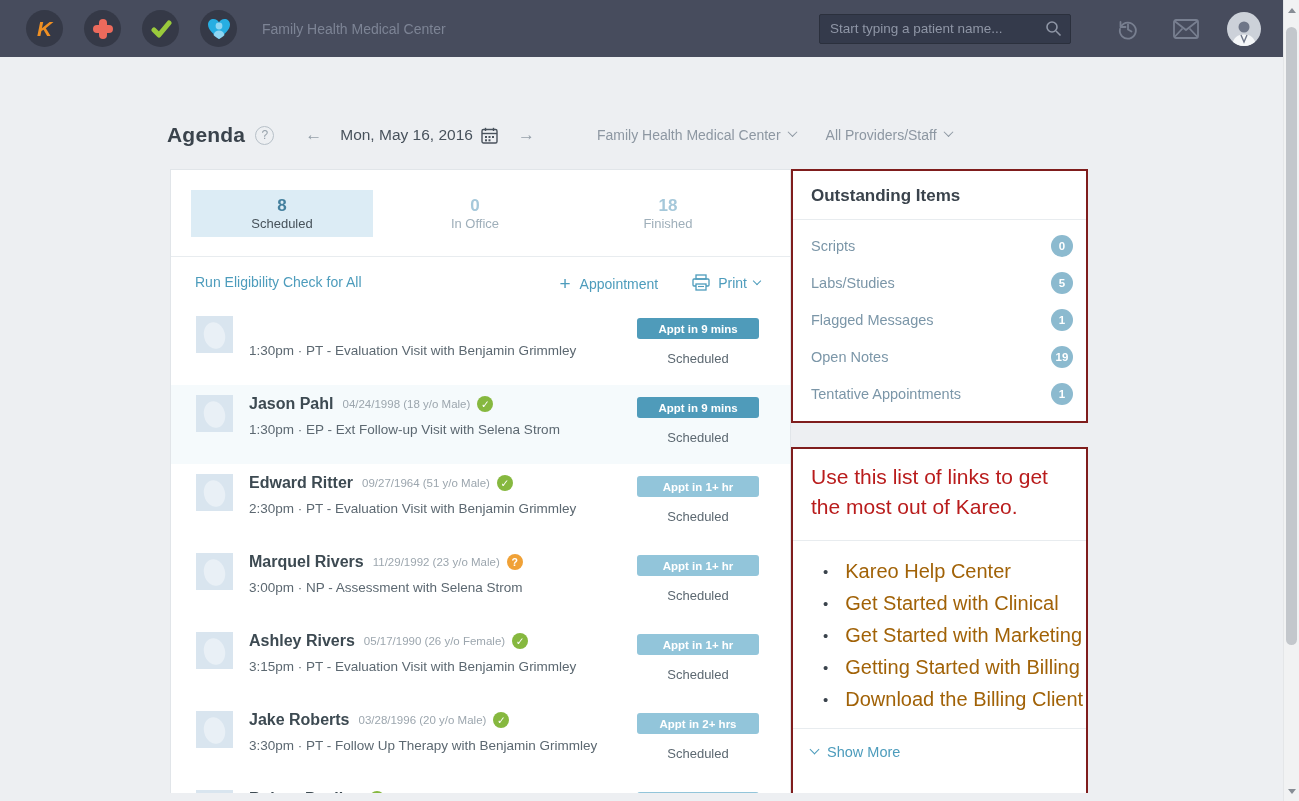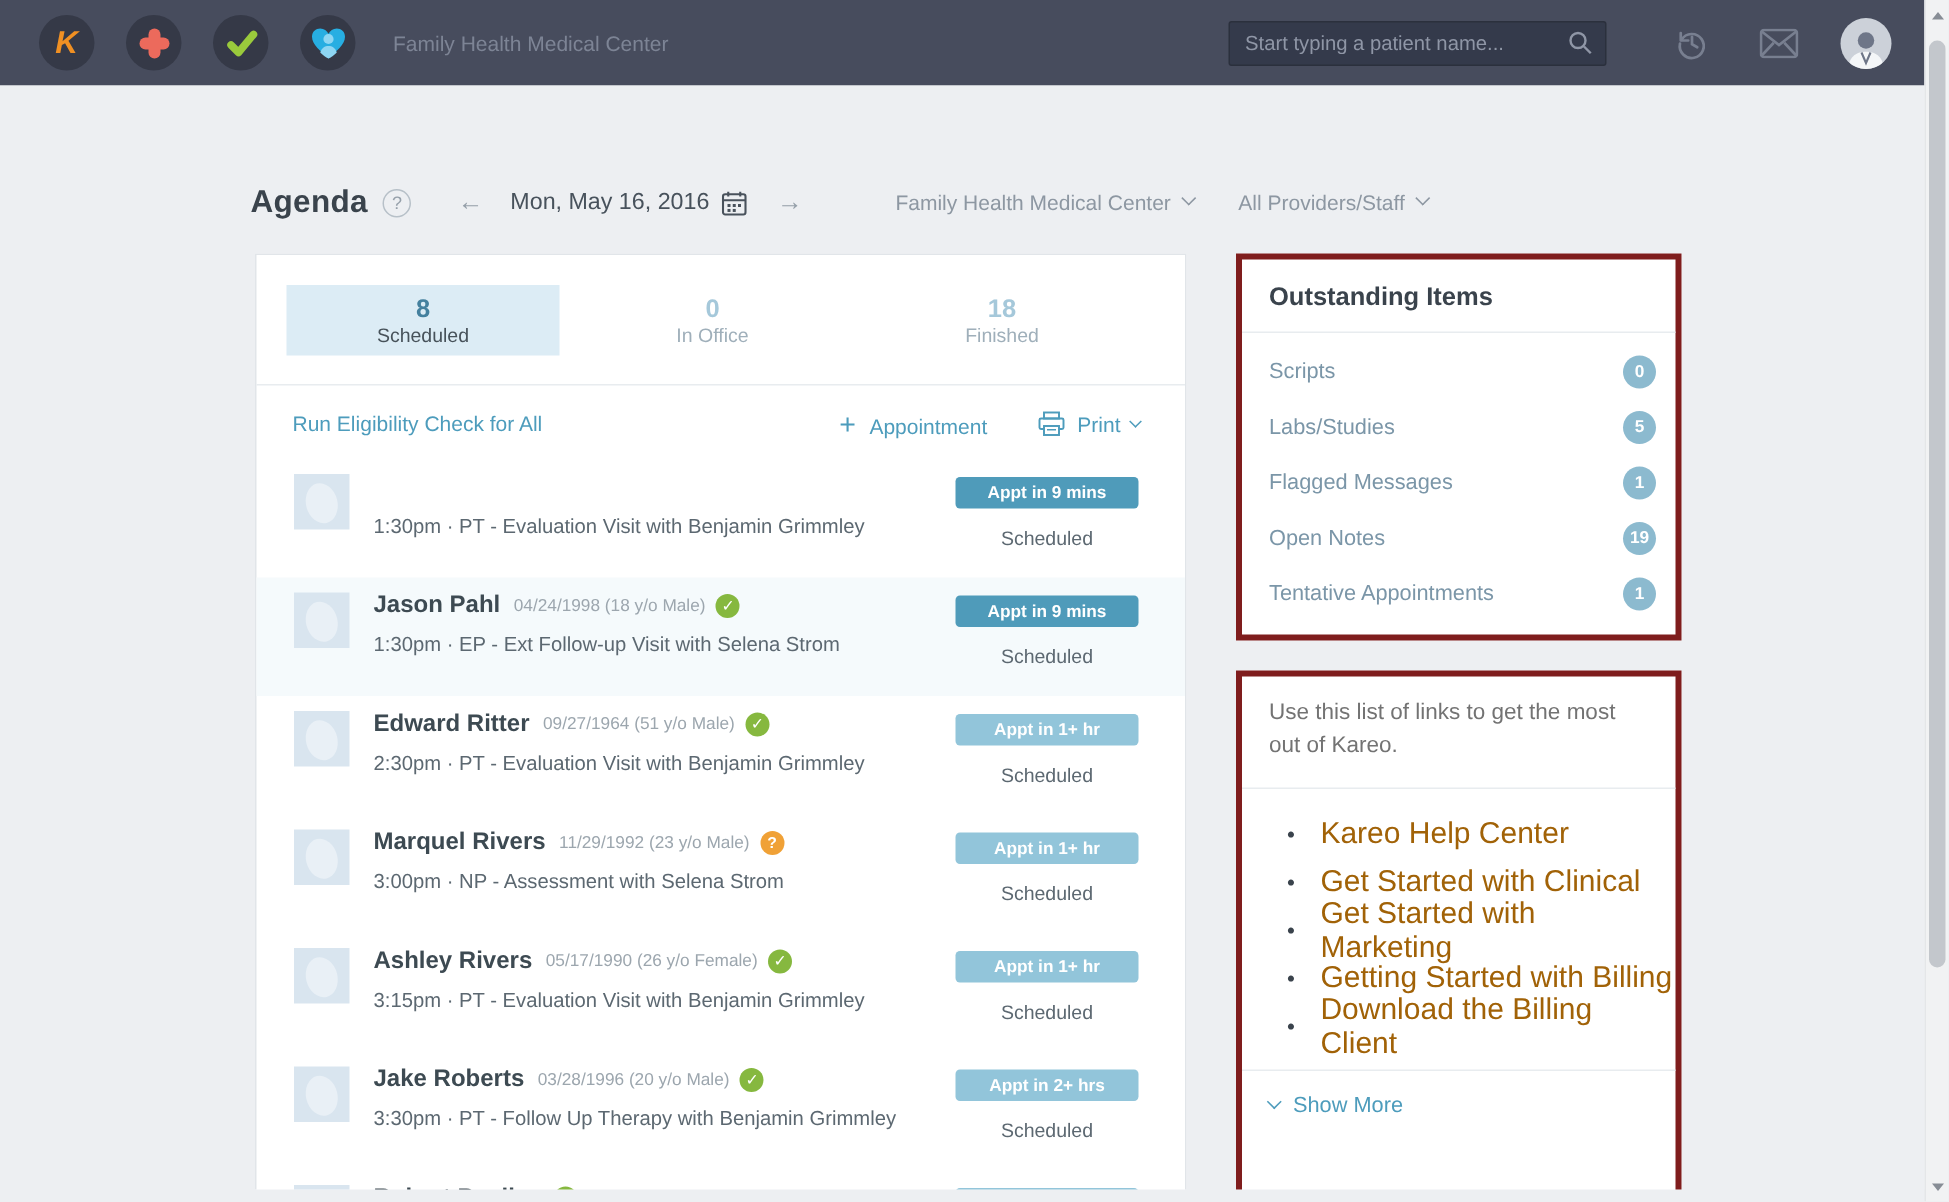--- a/index.html
+++ b/index.html
@@ -76,30 +76,30 @@
   .appt-row[data-badge="verified"] .status-icon::after { content:"✓"; }
   .appt-row[data-badge="question"] .status-icon { background:#f0a136; }
   .appt-row[data-badge="question"] .status-icon::after { content:"?"; }
   .pt-details { position:absolute; left:78px; top:37px; font-size:13.5px; color:#5c6871; white-space:nowrap; }
   .appt-btn { position:absolute; left:466px; top:12px; width:122px; height:21px; border:none; border-radius:3px; color:#fff; font-size:11.5px; font-weight:bold; font-family:inherit; cursor:pointer; }
   .appt-row[data-urgency="soon"] .appt-btn { background:#4f9bba; }
   .appt-row[data-urgency="later"] .appt-btn { background:#92c5da; }
   .appt-status { position:absolute; left:466px; top:45px; width:122px; text-align:center; font-size:13px; color:#5c6871; }
 
   
-  .side-card { position:absolute; left:824px; width:297px; background:#fff; border:4px solid #7f1d1d; }
+  .side-card { position:absolute; left:791px; width:297px; background:#fff; border:2px solid #7f1d1d; }
   .outstanding-card { top:112px; }
   .quicklinks-card { top:390px; height:440px; }
   .card-title { padding:15px 18px 13px 18px; font-size:17px; font-weight:bold; color:#3a434c; border-bottom:1px solid #e8ecef; }
   .out-list { padding:7px 0 9px 0; }
   .out-item { height:37px; display:flex; align-items:center; padding:0 13px 0 18px; cursor:pointer; }
   .out-label { font-size:14.5px; color:#7b96a8; }
   .count-badge { margin-left:auto; min-width:22px; height:22px; border-radius:11px; background:#8cbacf; color:#fff; font-size:11.5px; font-weight:bold; display:flex; align-items:center; justify-content:center; padding:0 4px; }
 
-  .ql-intro { padding:13px 20px 17px 18px; font-size:15px; color:#737373; line-height:1.45; border-bottom:1px solid #e8ecef; }
+  .ql-intro { padding:13px 20px 17px 18px; font-size:21px; color:#b91c1c; line-height:1.45; border-bottom:1px solid #e8ecef; }
   .quicklinks-card .card-title { border-bottom:none; padding-bottom:0; }
   .ql-list { list-style:none; padding:15px 0 12px 0; border-bottom:1px solid #e8ecef; }
   .ql-item { height:32px; display:flex; align-items:center; padding-left:30px; cursor:pointer; }
   .ql-bullet { color:#3a434c; font-size:15px; margin-right:17px; }
   .ql-link { color:#a16207; font-size:20px; }
   .show-more { display:flex; align-items:center; padding:15px 18px; cursor:pointer; }
   .chev-down-blue { width:7px; height:7px; border-right:1.6px solid #4d9cbc; border-bottom:1.6px solid #4d9cbc; transform:rotate(45deg); margin-right:9px; margin-top:-4px; }
   .show-more-label { color:#4d9cbc; font-size:14.5px; }
 </style>
 </head>

